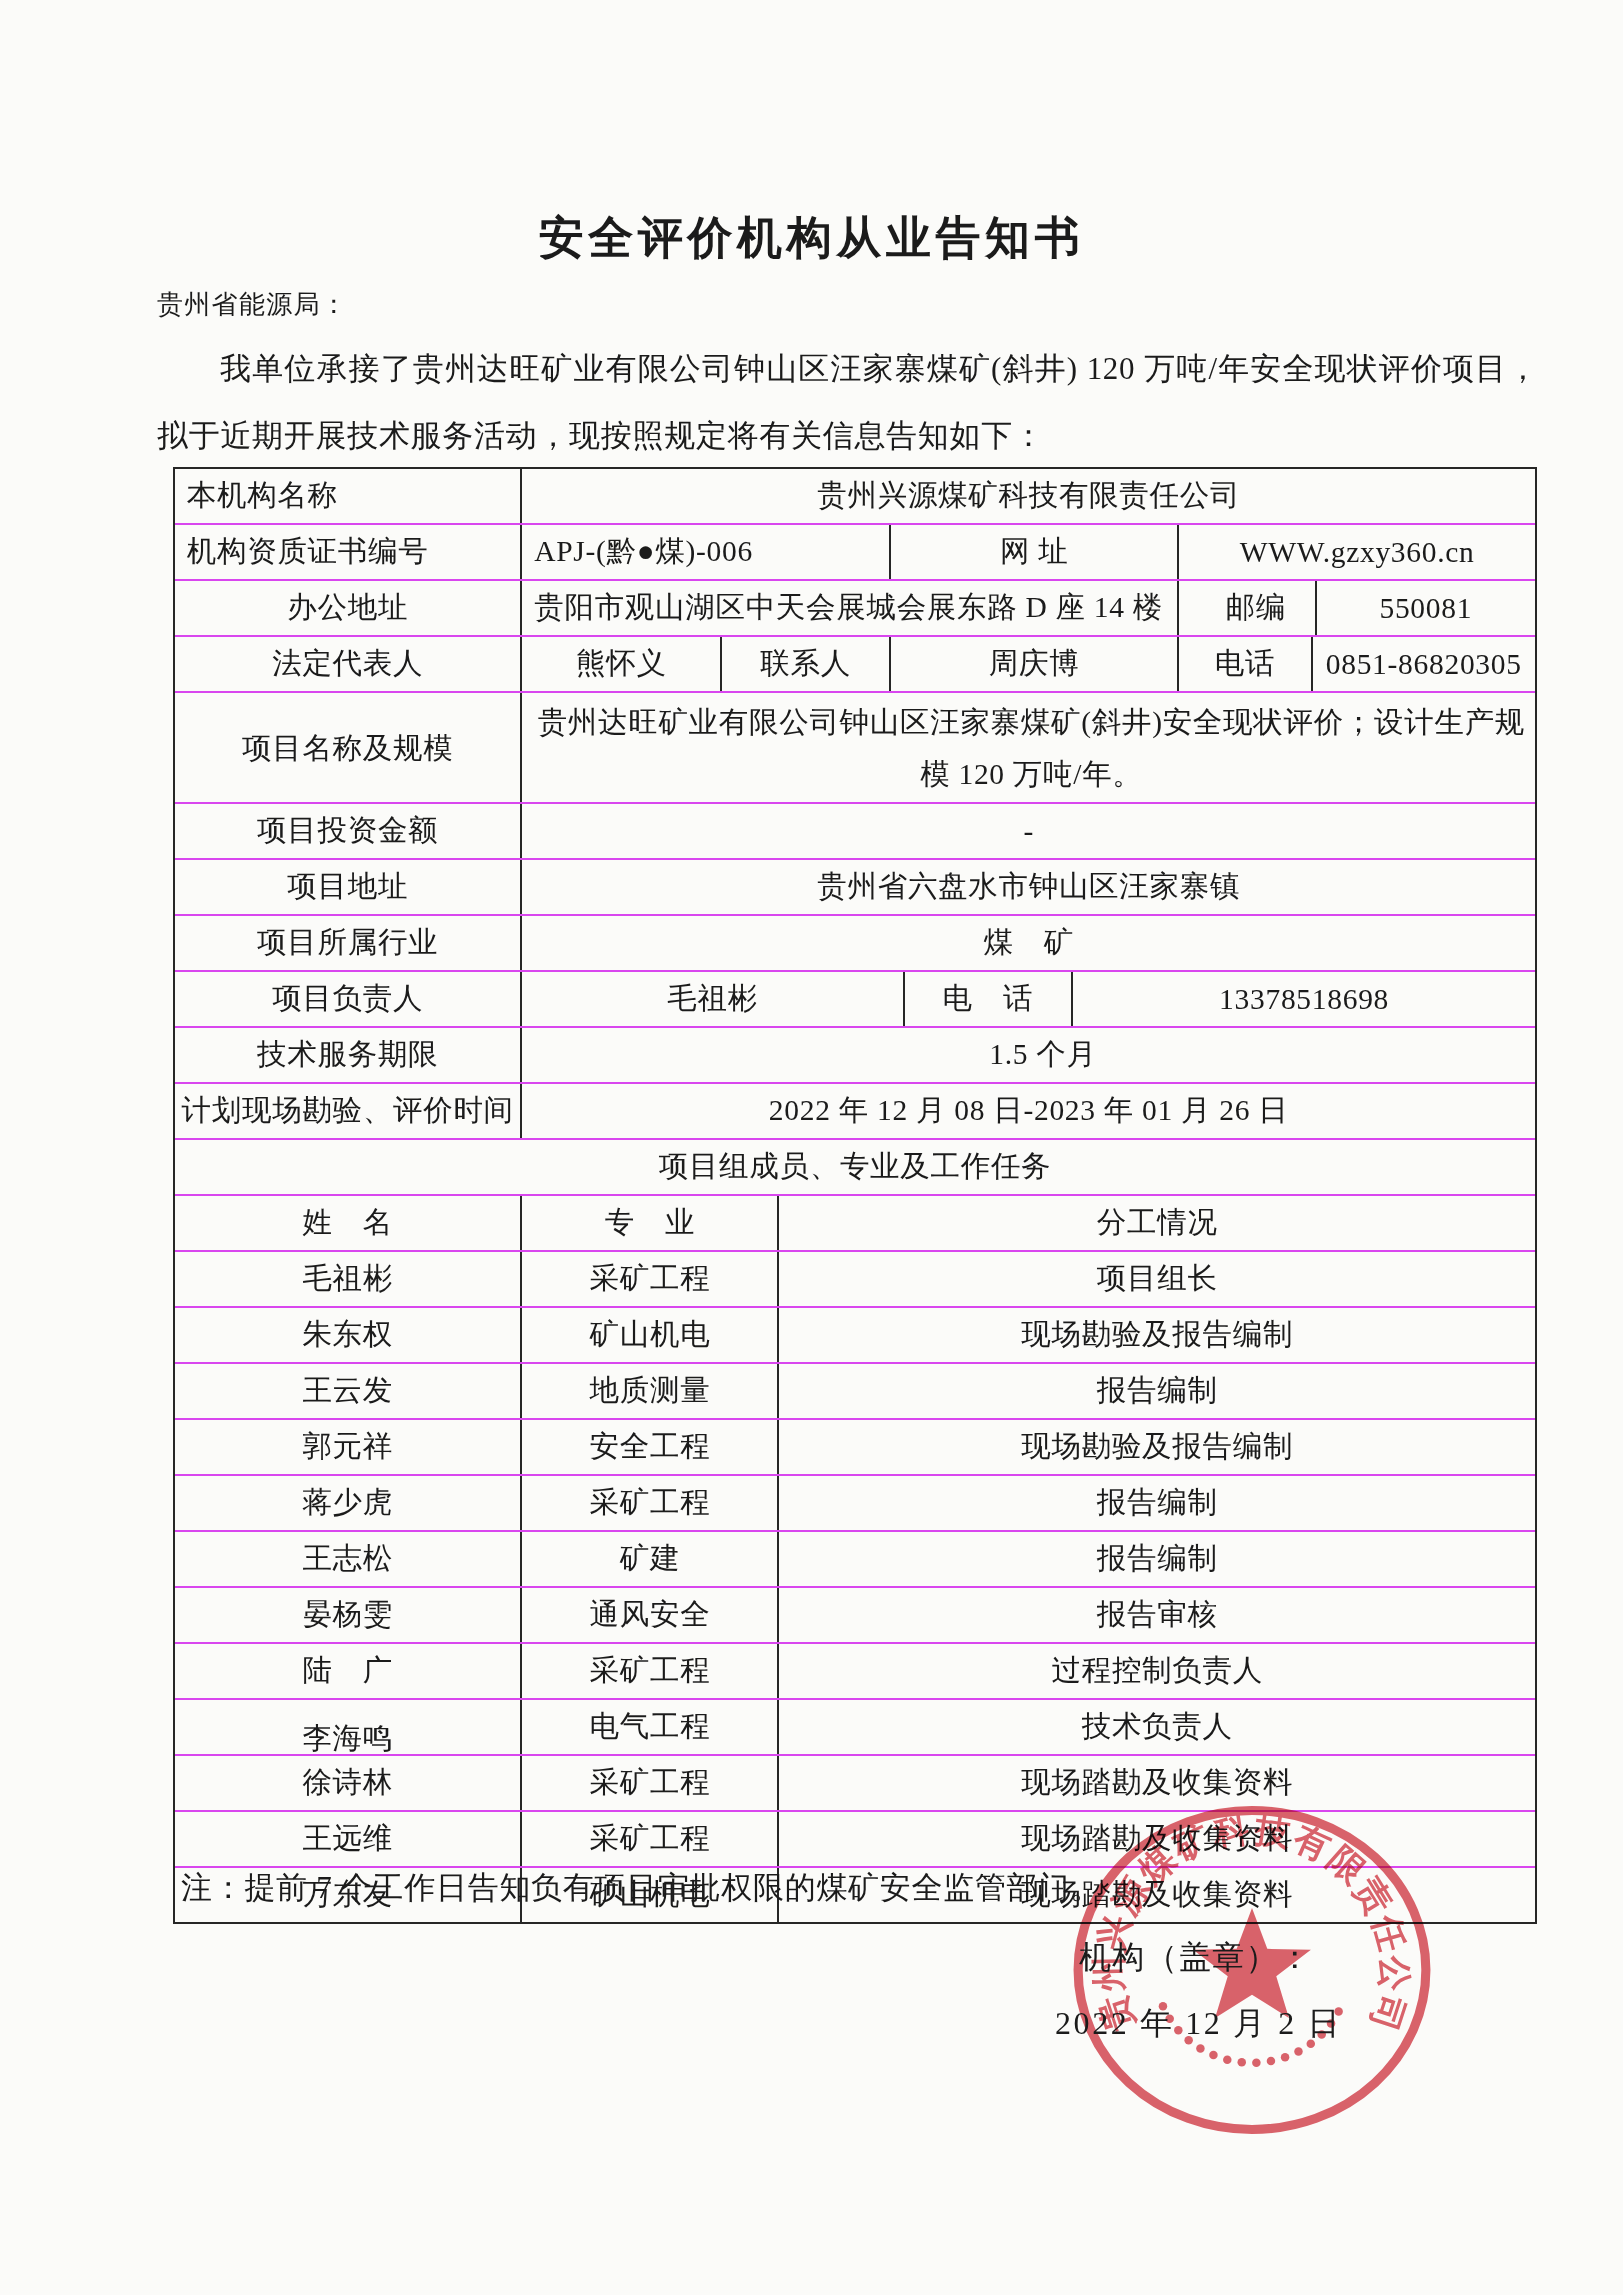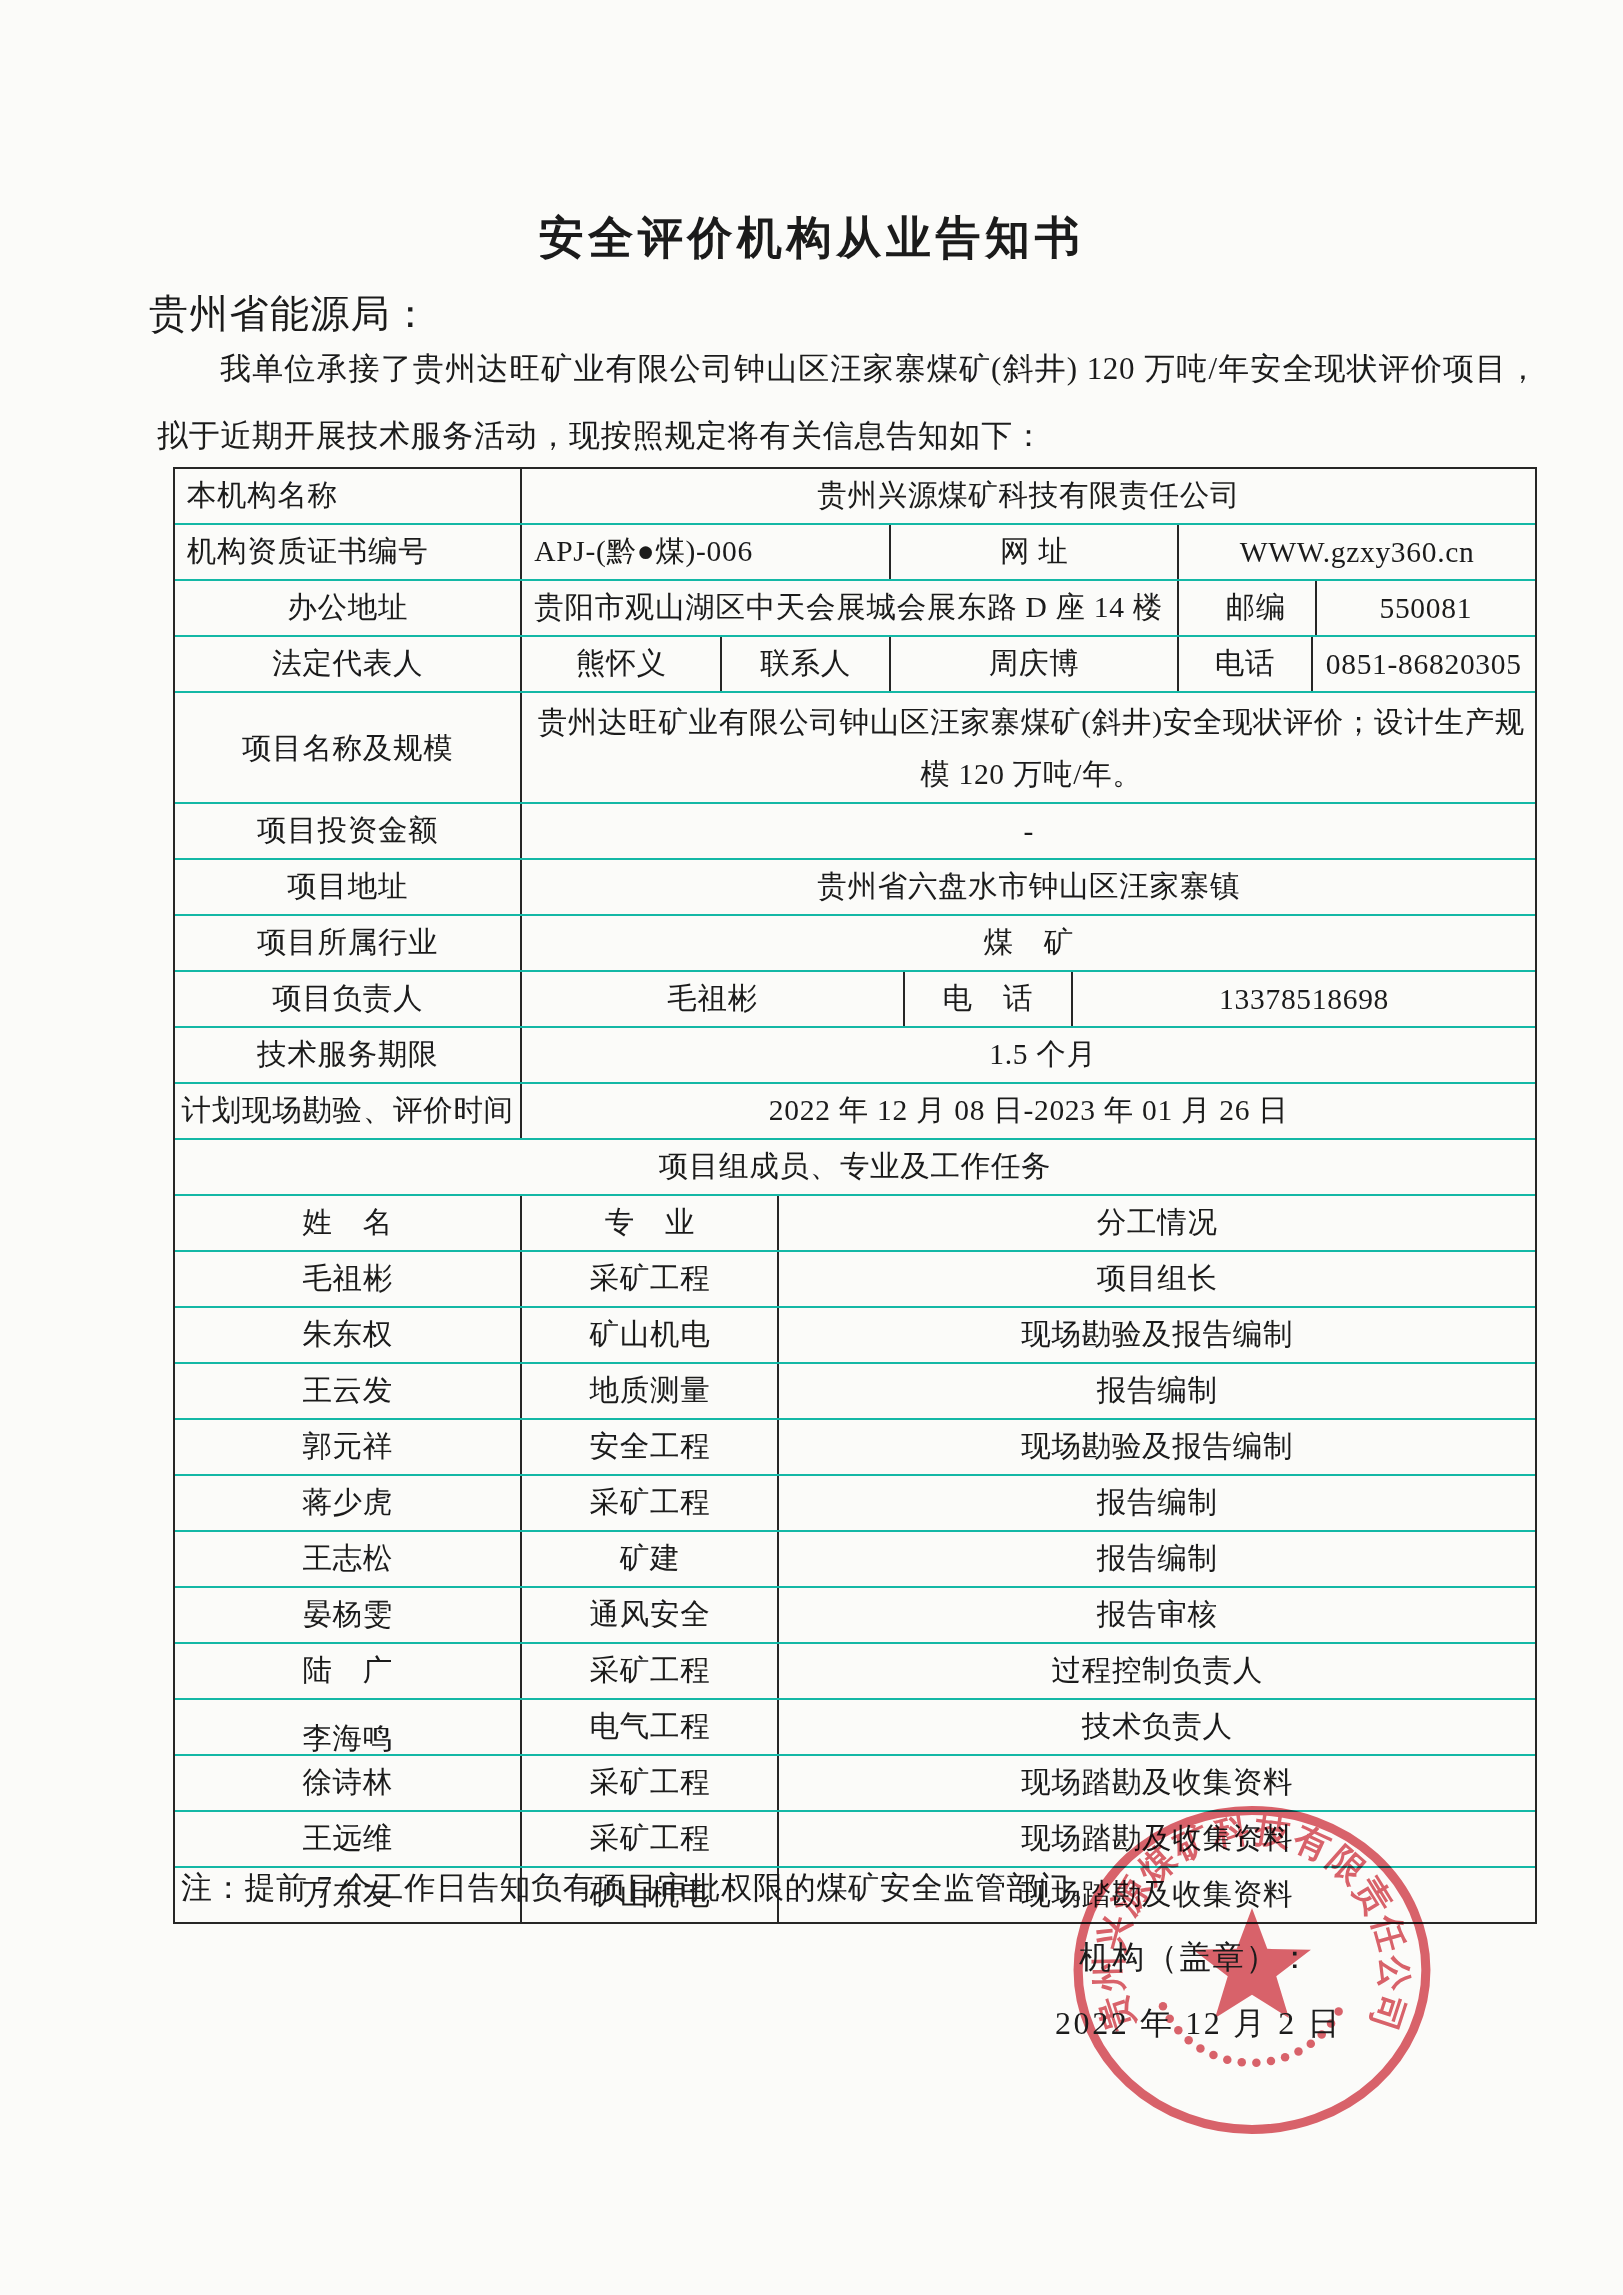--- a/index.html
+++ b/index.html
@@ -8,36 +8,36 @@
     background:#fbfbf9;
     font-family:"Liberation Serif","DejaVu Serif",serif;
     color:#1b1b1b;
     position:relative;overflow:hidden;
   }
   .title{
     position:absolute;top:208px;left:0;width:1623px;
     text-align:center;font-size:45px;font-weight:bold;letter-spacing:4.6px;
   }
   .recipient{
-    position:absolute;top:287px;left:149px;
-    font-size:39px;letter-spacing:1.3px;
+    position:absolute;top:287px;left:157px;
+    font-size:26px;letter-spacing:1.3px;
   }
   .intro{
     position:absolute;top:335px;left:157px;width:1382px;
     font-size:31px;line-height:67px;text-indent:63px;
     text-align:justify;letter-spacing:0.7px;
   }
   .doc-table{
     position:absolute;top:467px;left:173px;width:1364px;
     border:2.6px solid #262626;box-sizing:border-box;
     background:transparent;
   }
   .trow{display:flex;height:54px;}
   .trow.tall{height:109px;}
-  .trow + .trow{border-top:2px solid #14b8a6;}
+  .trow + .trow{border-top:2px solid #d946ef;}
   .tcell{
     box-sizing:border-box;
     display:flex;align-items:center;justify-content:center;
     font-size:29.5px;letter-spacing:0.7px;
     text-align:center;padding:0 6.5px;
     overflow:hidden;
   }
   .tcell + .tcell{border-left:2px solid #262626;}
   .tcell.left{justify-content:flex-start;text-align:left;padding-left:11.8px;}
   .trow.tall .tcell{line-height:52px;}

